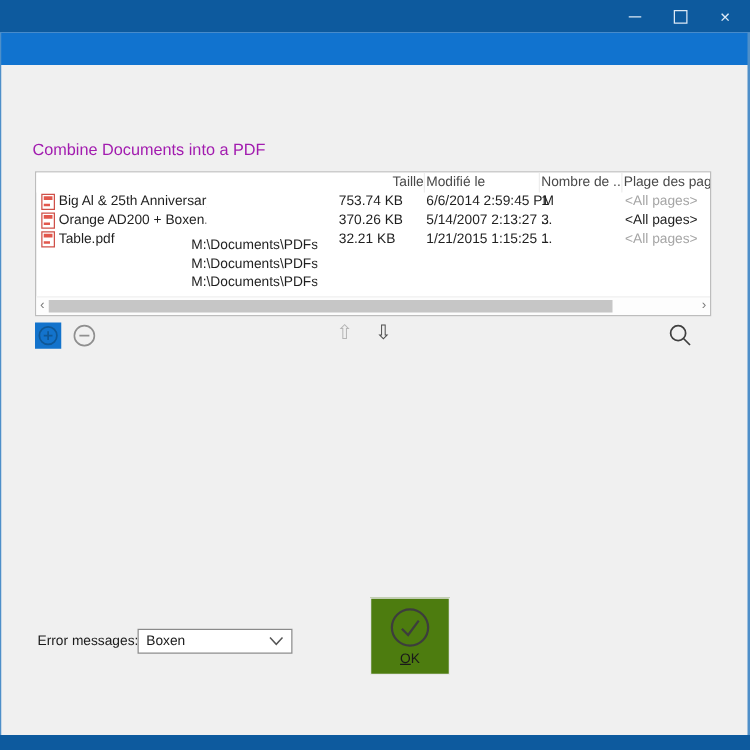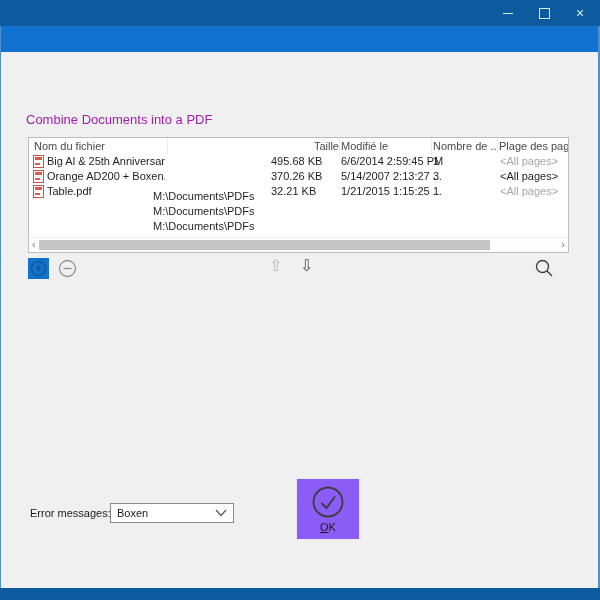--- a/index.html
+++ b/index.html
@@ -55,21 +55,21 @@
   .tb-up{left:269px;top:256px;font-size:16px;color:#b5b5b5;}
   .tb-down{left:300px;top:256px;font-size:16px;color:#4f4f4f;}
   .tb-search{left:534px;top:258px;width:20px;height:20px;}
 
   
   .err-label{left:30px;top:507px;font-size:11px;color:#1a1a1a;}
   .err-select{left:110px;top:503px;width:124px;height:20px;background:#fff;border:1px solid #8a8a8a;
     box-sizing:border-box;display:flex;align-items:center;}
   .err-value{font-size:11px;color:#1a1a1a;padding-left:6px;flex:1;}
   .err-chevron{width:12px;height:8px;margin-right:6px;}
-  .ok-btn{left:296px;top:478px;width:64px;height:62px;background:#8b5cf6;border:1px solid #e8e8e8;
+  .ok-btn{left:296px;top:478px;width:64px;height:62px;background:#4d7c0f;border:1px solid #e8e8e8;
     box-sizing:border-box;display:flex;flex-direction:column;align-items:center;}
   .ok-circle{margin-top:5px;width:36px;height:36px;}
   .ok-label{font-size:11px;color:#1a1a1a;margin-top:1px;display:block;}
   .ok-label::first-letter{text-decoration:underline;}
 </style>
 </head>
 <body>
 
 <div class="abs titlebar"></div>
 <div class="abs win-controls">
@@ -85,32 +85,31 @@
 </div>
 <div class="abs subbar"></div>
 <div class="abs edge-left"></div>
 <div class="abs edge-right"></div>
 <div class="abs bottom-strip"></div>
 
 <div class="abs dlg-title">Combine Documents into a PDF</div>
 
 <div class="abs file-table">
   <div class="thead">
-    <span class="th th0">Nom du fichier</span>
     <span class="th th2">Taille</span>
     <span class="th th3">Modifié le</span>
     <span class="th th4">Nombre de ...</span>
     <span class="th th5">Plage des page</span>
   </div>
   <div class="tbody">
       <div class="tr">
         <span class="pdf-icon"></span>
         <span class="td cell-filename">Big Al &amp; 25th Anniversary ...</span>
         <span class="td cell-directory">M:\Documents\PDFs</span>
-        <span class="td cell-size">495.68 KB</span>
+        <span class="td cell-size">753.74 KB</span>
         <span class="td cell-modified">6/6/2014 2:59:45 PM</span>
         <span class="td cell-pages">1</span>
         <span class="td cell-pagerange muted">&lt;All pages&gt;</span>
       </div>
       <div class="tr">
         <span class="pdf-icon"></span>
         <span class="td cell-filename">Orange AD200 + Boxen.pdf</span>
         <span class="td cell-directory">M:\Documents\PDFs</span>
         <span class="td cell-size">370.26 KB</span>
         <span class="td cell-modified">5/14/2007 2:13:27 ...</span>

